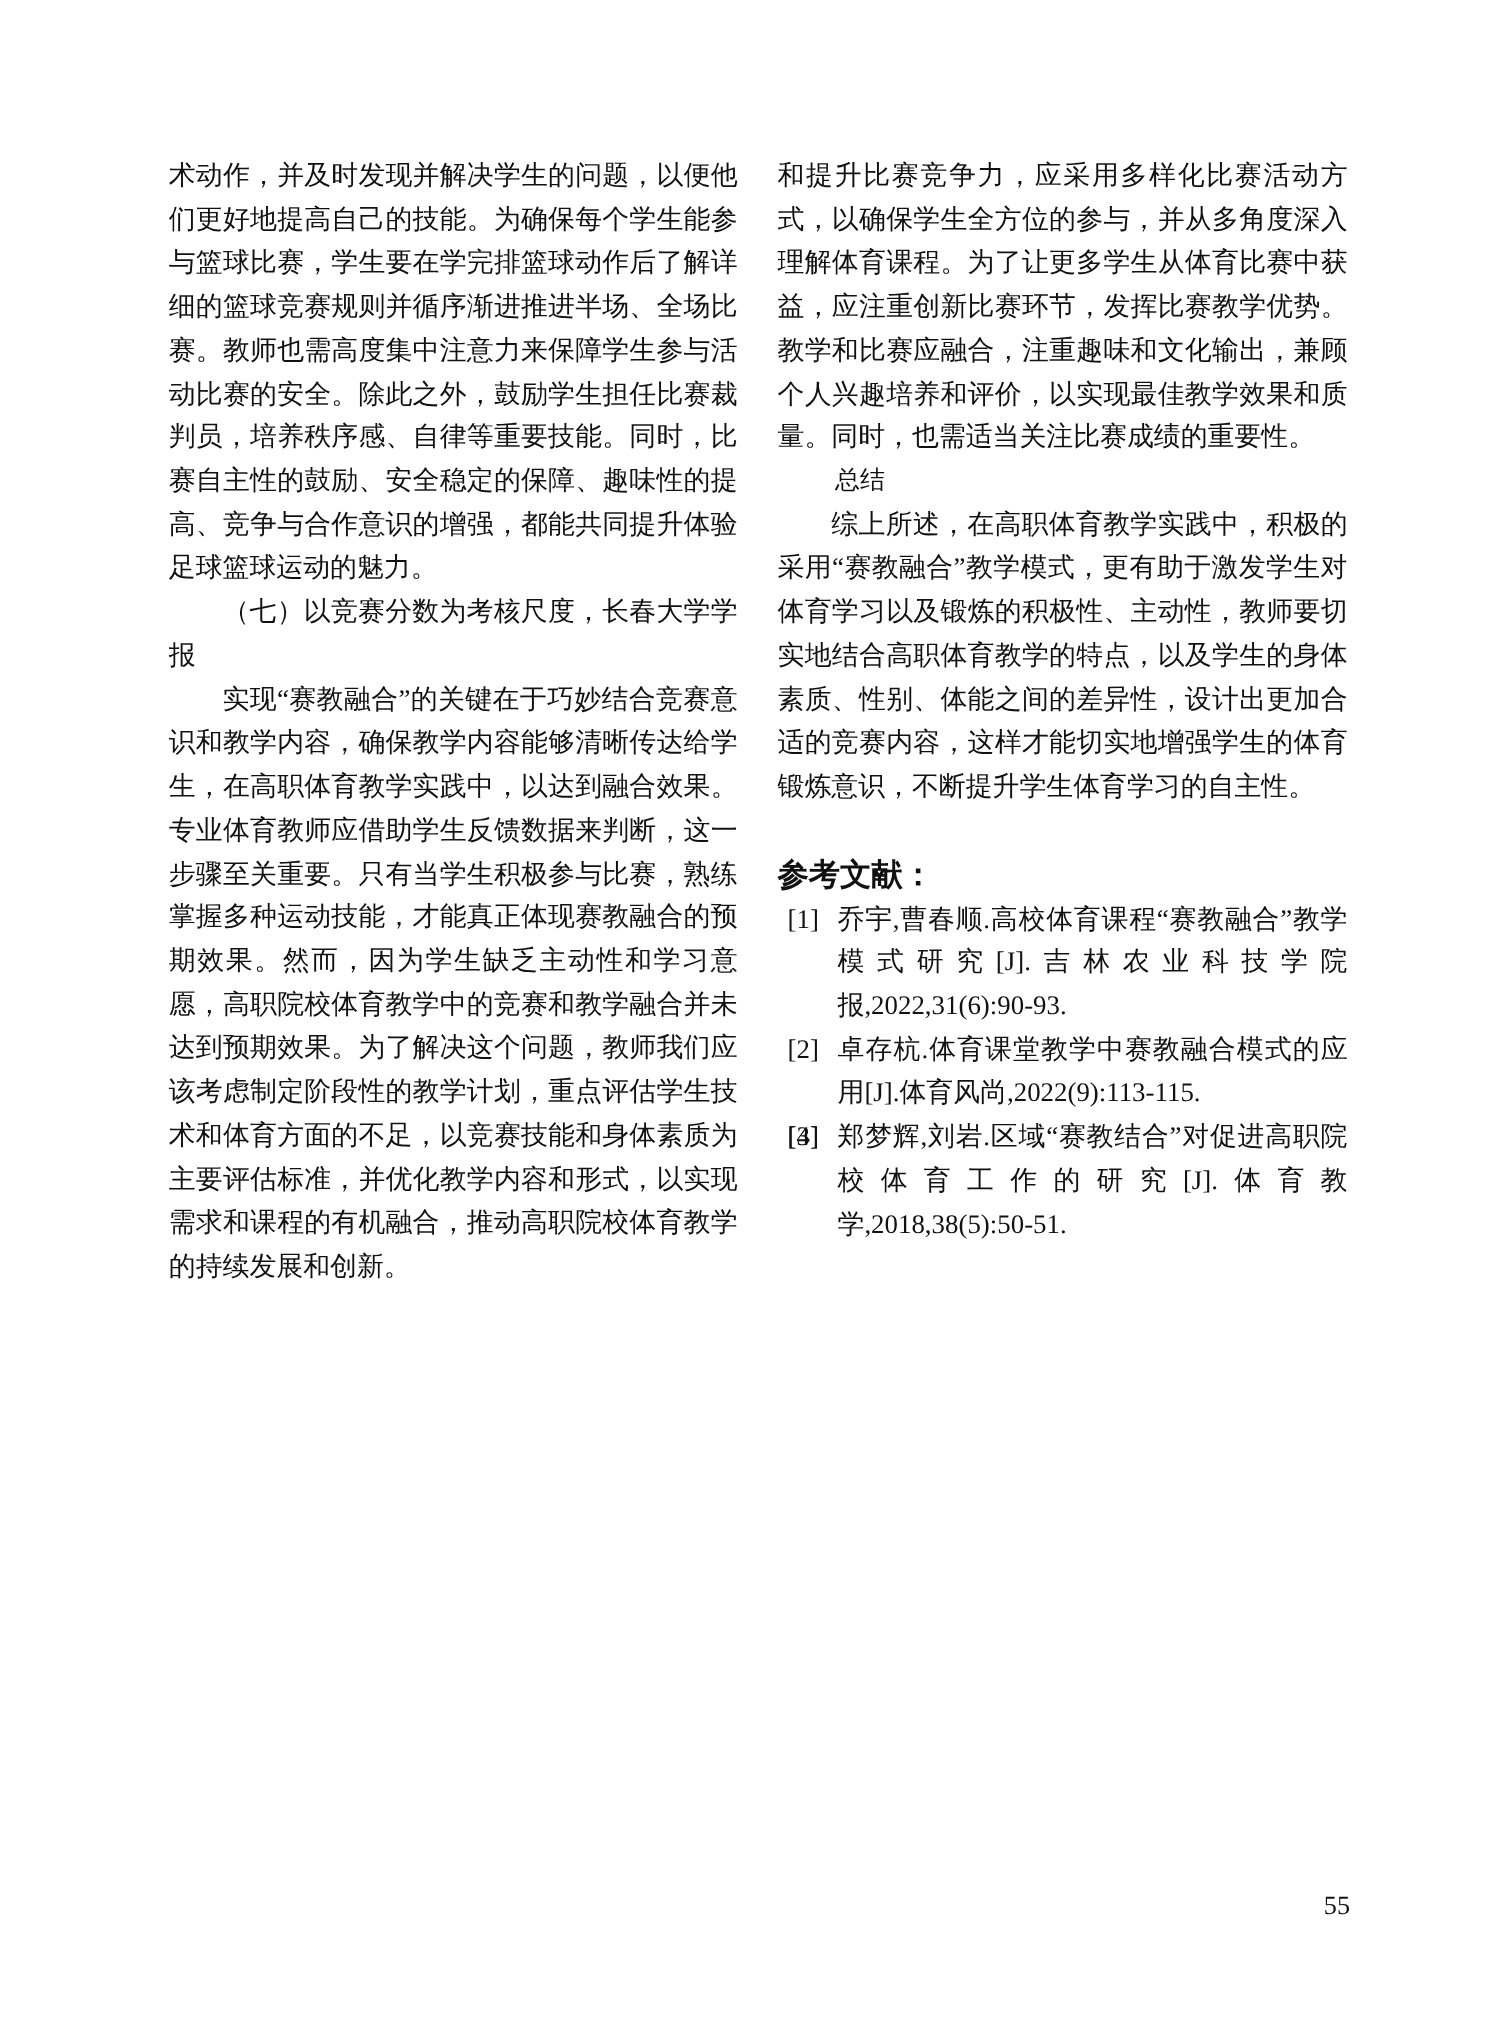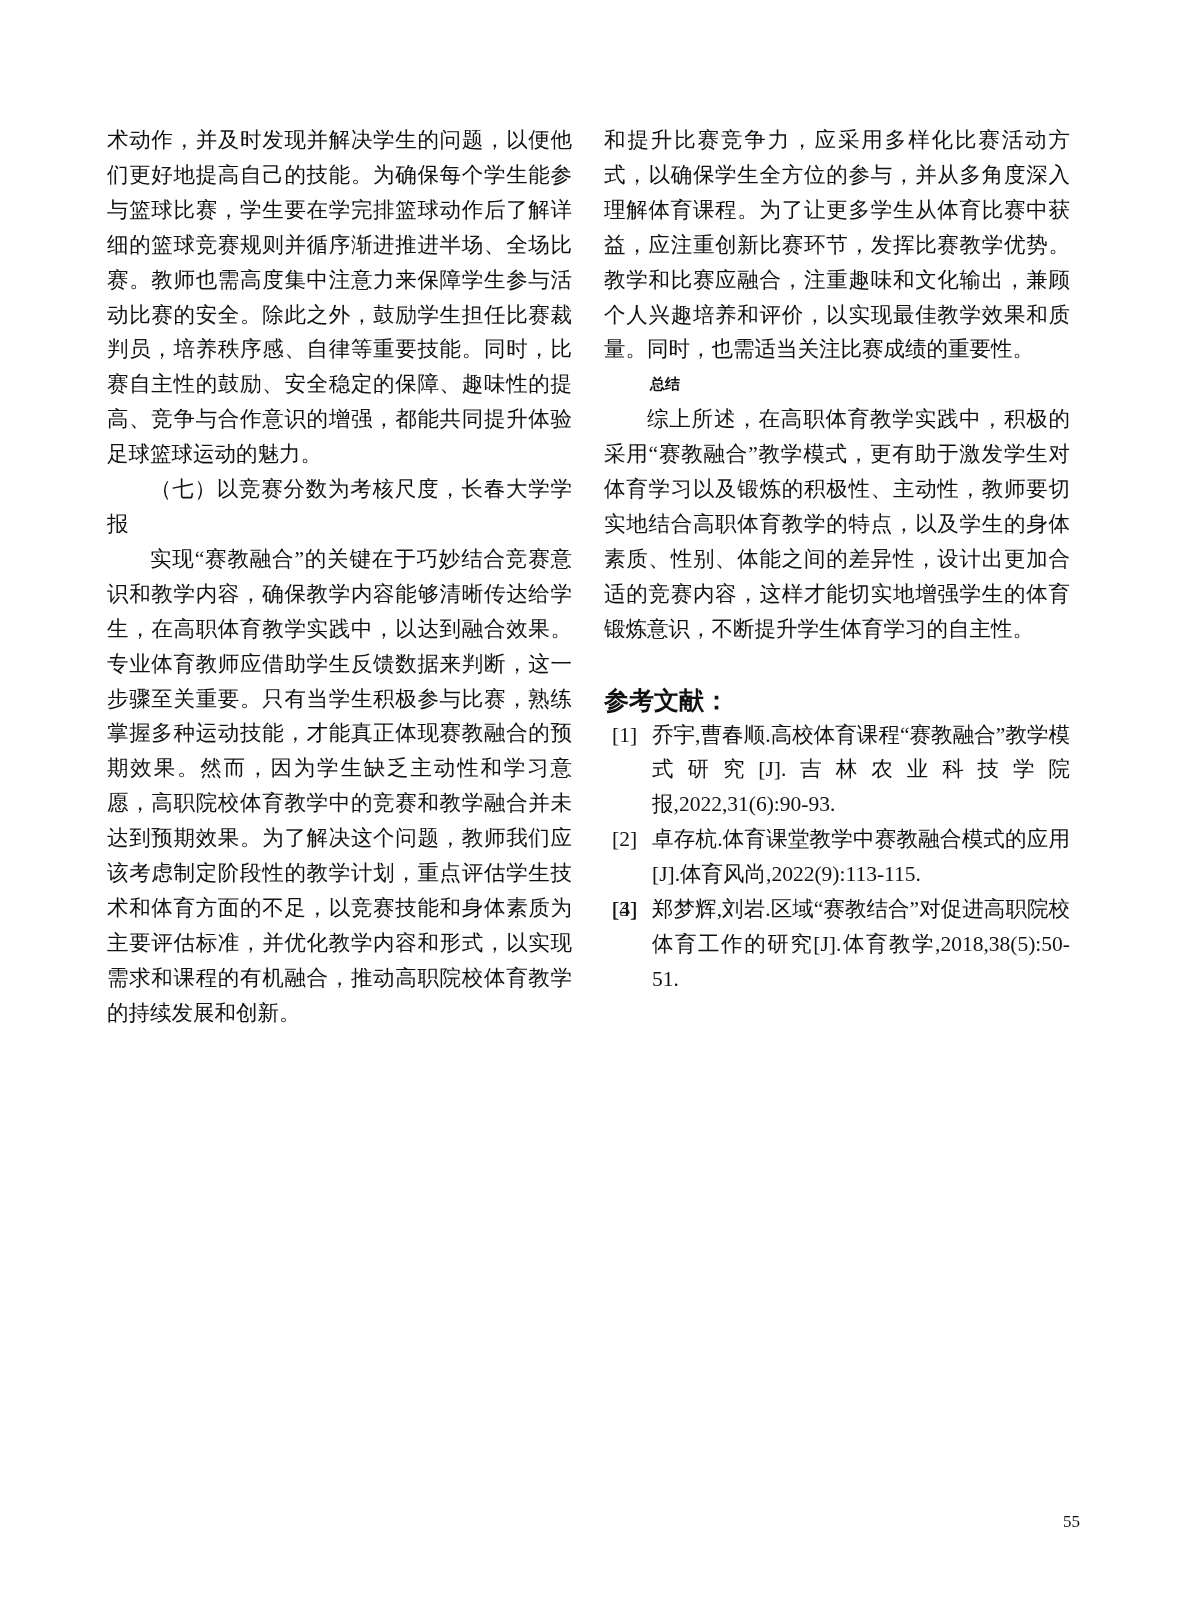--- a/index.html
+++ b/index.html
@@ -20,36 +20,37 @@
     top: 123px;
     left: 107px;
     width: 971px;
     display: flex;
   }
   .col {
     font-size: 21.5px;
     line-height: 34.9px;
     text-align: justify;
     text-justify: inter-ideograph;
+    margin-left: 28px;
   }
   .col-left  { width: 465px; }
   .col-right { width: 466px; margin-left: 32px; }
   p {
     margin: 0;
     padding: 0;
   }
   .indent { text-indent: 2em; font-family: Liberation Serif, serif; }
   .subheading {
     text-indent: 2em;
   }
   .section-heading {
     font-family: "Liberation Sans", sans-serif;
-    font-weight: bold;
+    font-weight: normal;
     text-indent: 46px;
-    font-size: 15px;
+    font-size: 20px;
   }
   .ref-heading {
     font-family: Liberation Sans, sans-serif;
     font-weight: bold;
     margin-top: 36px;
     font-size: 25px;
   }
   .ref-list { margin: 0; padding: 0; }
   .ref-item {
     position: relative;
@@ -57,21 +58,21 @@
   }
   .ref-marker {
     position: absolute;
     left: 8px;
     top: 0;
   }
   .page-number {
     position: absolute;
     top: 1512px;
     right: 111px;
-    font-size: 17px;
+    font-size: 21px;
     font-family: "Liberation Serif", serif;
     color: #111111;
   }
 </style>
 </head>
 <body>
 
 <div class="content">
 
   <div class="col col-left">

